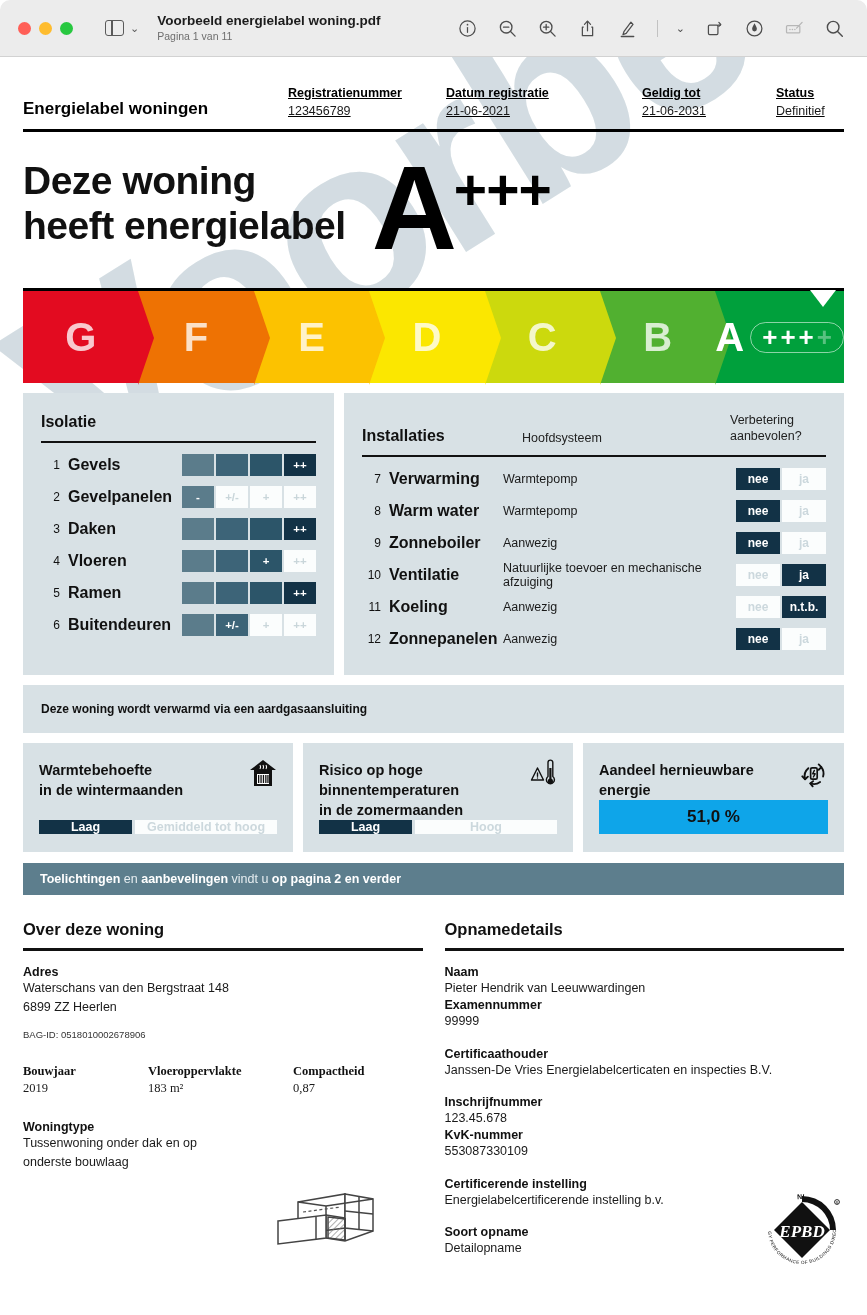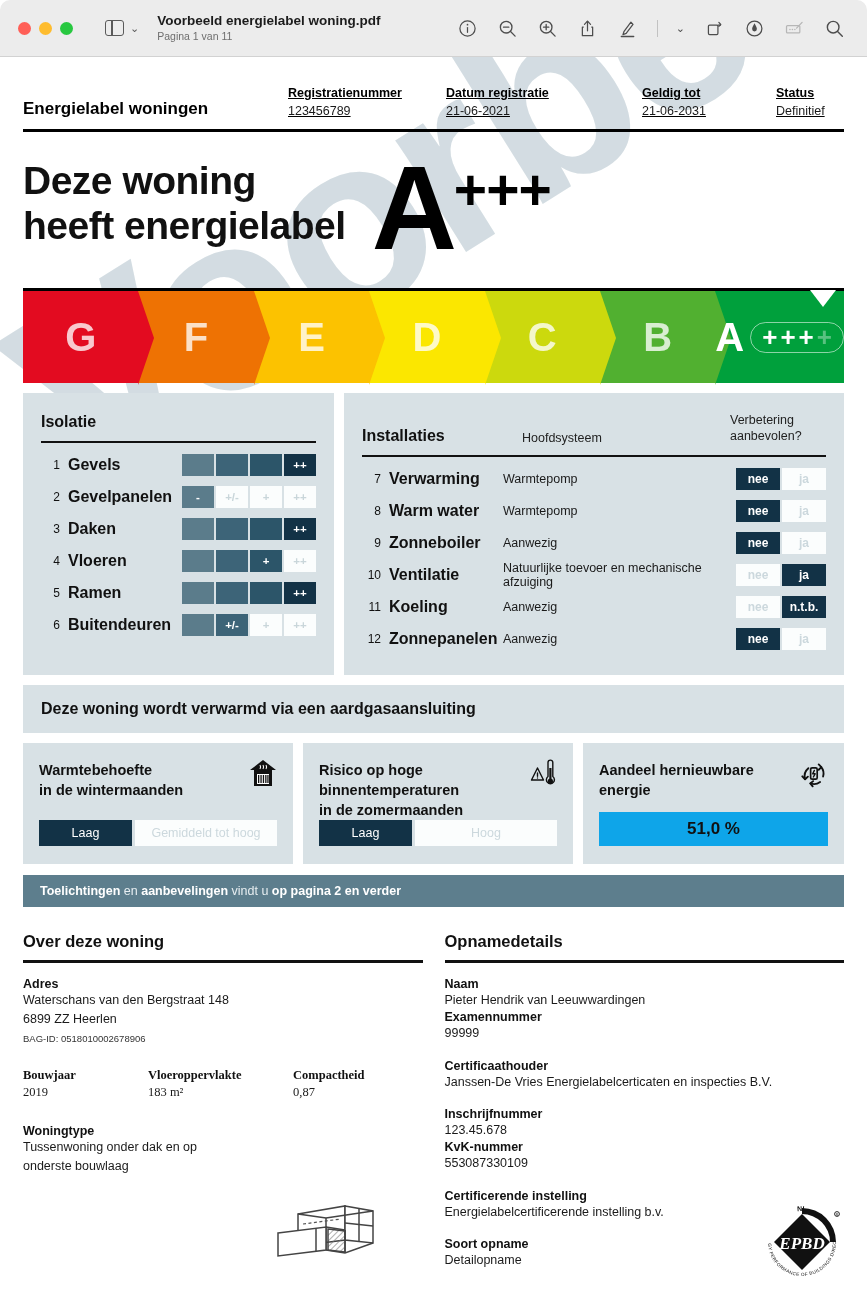--- a/index.html
+++ b/index.html
@@ -129,51 +129,51 @@
   .inst .row-sys { flex:1; font-size:12.5px; color:#1a1a1a; padding-left:2px; }
   .yn { display:flex; gap:2px; }
   .yn .opt { width:44px; height:22px; display:flex; align-items:center; justify-content:center;
              font-size:12px; font-weight:bold; }
   .yn .opt.on { background:#123246; color:#fff; }
   .yn .opt.off { background:#fbfdfd; color:#ccd8dd; }
   .inst-headlabel { font-size:12.5px; color:#222; line-height:1.25; text-align:left; width:96px; }
 
   
   .gasstrip { background:#d8e1e5; margin-top:10px; height:48px; display:flex; align-items:center; padding-left:18px; }
-  .gasstrip span { font-size:16px; font-weight:bold; color:#111; }
+  .gasstrip span { font-size:12px; font-weight:bold; color:#111; }
 
   
   .threebox { display:flex; gap:10px; margin-top:10px; }
   .tb { background:#d8e1e5; padding:17px 16px 18px 16px; position:relative; display:flex; flex-direction:column; }
   .tb1 { flex:0 0 270px; }
   .tb2 { flex:0 0 270px; }
   .tb3 { flex:1; }
   .tb-title { font-size:14.5px; font-weight:bold; color:#111; line-height:1.4; padding-right:40px; }
   .tb-icon { position:absolute; right:15px; top:15px; width:30px; height:32px; }
   .tb-choice { display:flex; gap:3px; margin-top:auto; }
-  .tb-choice .opt { height:26px; display:flex; align-items:center; justify-content:center;
-                    font-size:12.5px; font-weight:normal; }
+  .tb-choice .opt { height:14px; display:flex; align-items:center; justify-content:center;
+                    font-size:12.5px; font-weight:bold; }
   .tb-choice .opt.on { background:#123246; color:#fff; flex:0 0 93px; }
   .tb-choice .opt.off { background:#fbfdfd; color:#ccd8dd; flex:1; }
   .tb-value { background:#0ea5e9; height:34px; display:flex; align-items:center; justify-content:center;
               font-size:17px; font-weight:bold; color:#111; margin-top:auto; }
 
   
   .banner { background:#5d7e8d; height:32px; display:flex; align-items:center; padding-left:17px; margin-top:11px; }
   .banner span { font-size:12.5px; color:#fff; font-weight:bold; }
   .banner span .lt { font-weight:normal; color:#e7eef1; }
 
   
   .bottom { display:flex; gap:22px; margin-top:25px; }
   .bcol { flex:1; position:relative; }
   .bcol h2 { font-size:16.5px; font-weight:bold; color:#111; }
   .bhr { height:2.5px; background:#111; margin:9px 0 14px 0; }
   .flabel { font-size:12.5px; font-weight:bold; color:#111; }
   .fvalue { font-size:12.5px; color:#1a1a1a; line-height:1.55; }
-  .ftiny { font-size:9.5px; color:#333; margin-top:3px; }
+  .ftiny { font-size:9.5px; color:#333; margin-top:11px; }
   .fgroup { margin-bottom:15px; }
   .frow { display:flex;font-family:Liberation Serif, serif; }
   .frow .fcell.a { flex:0 0 125px; }
   .frow .fcell.b { flex:0 0 145px; }
   .frow .fcell.c { flex:1; }
   .frow2 .fcell.a { flex:0 0 150px; }
   .frow2 .fcell.b { flex:1; }
   .house { position:absolute; right:42px; bottom:20px; }
   .epbd { position:absolute; right:0px; bottom:2px; width:84px; height:84px; }
 </style>

